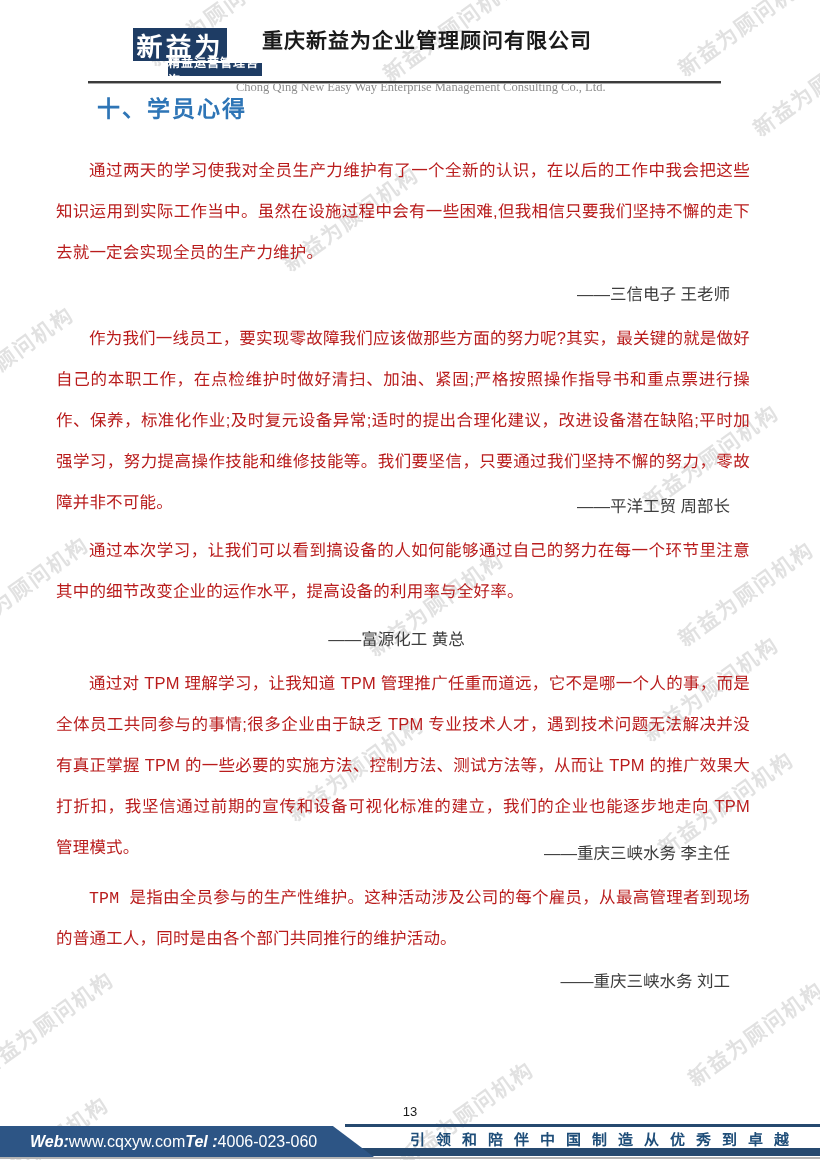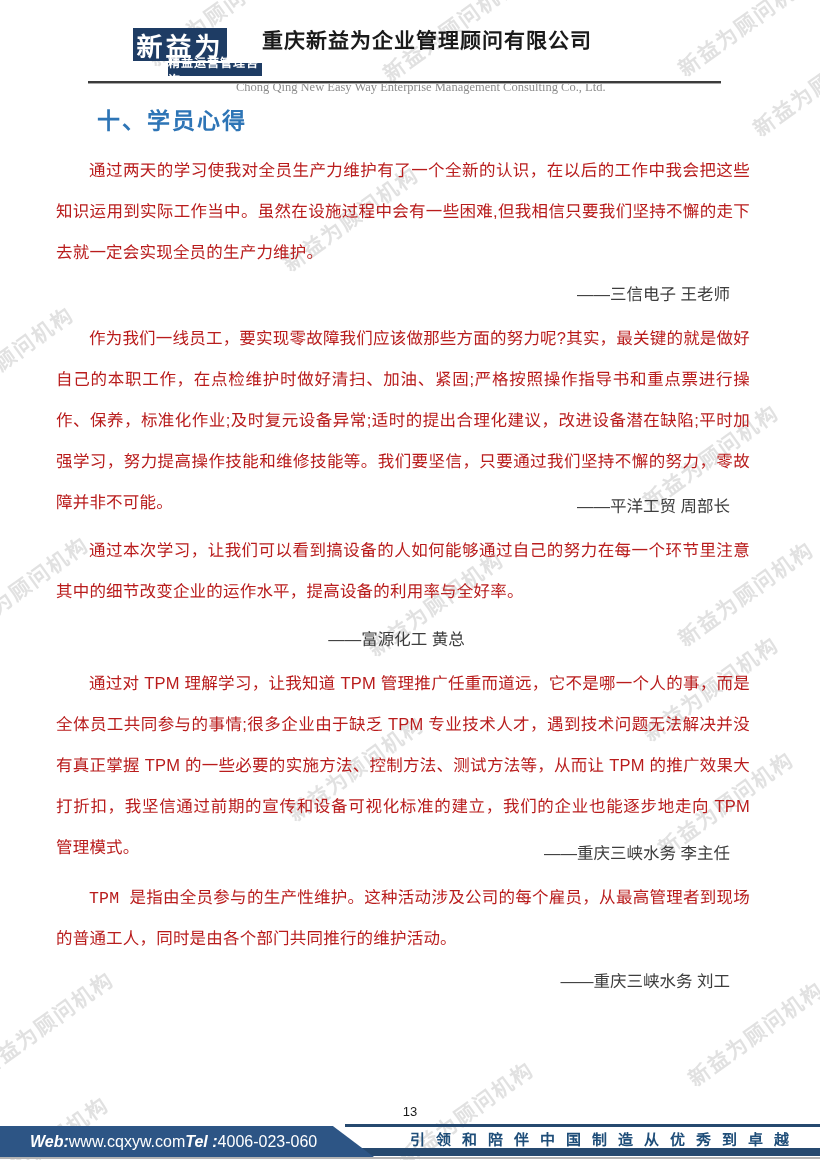--- a/index.html
+++ b/index.html
@@ -18,21 +18,21 @@
   .logo-sub{position:absolute;left:133px;top:63px;width:94px;height:13px;
       background:#1e3c64;color:#ffffff;display:flex;align-items:center;justify-content:center;
       font-size:12px;font-weight:bold;letter-spacing:1px;margin-left:35px;}
   .company-cn{position:absolute;left:262px;top:24px;font-size:21px;font-weight:bold;color:#1a1a1a;letter-spacing:1px;}
   .company-en{position:absolute;left:236px;top:73px;font-size:12.5px;color:#8c8c8c;
       font-family:Liberation Serif, serif;margin-top:7px;}
   .header-rule{position:absolute;left:88px;top:81px;width:633px;height:2px;background:#3b3b3b;
       border-bottom:1px solid #a8a8a8;}
 
   
-  .doc-title{position:absolute;left:97px;top:102px;font-size:23px;font-weight:bold;color:#2e75b6;letter-spacing:2px;}
+  .doc-title{position:absolute;left:97px;top:90px;font-size:23px;font-weight:bold;color:#2e75b6;letter-spacing:2px;}
   .para{position:absolute;left:56px;width:694px;font-size:16.5px;line-height:41px;color:#b91c1c;
       text-align:justify;text-indent:33px;letter-spacing:.2px;}
   .attr{position:absolute;left:63px;width:694px;box-sizing:border-box;padding-right:27px;
       font-size:16.5px;line-height:22px;color:#3d3d3d;text-align:right;}
   .p1{top:150px;} .a1{top:283px;}
   .p2{top:318px;} .a2{top:495px;}
   .p3{top:530px;} .a3{top:628px;text-align:center;}
   .p4{top:663px;} .a4{top:842px;}
   .p5{top:878px;font-family:Liberation Mono, monospace;} .a5{top:970px;}
 

